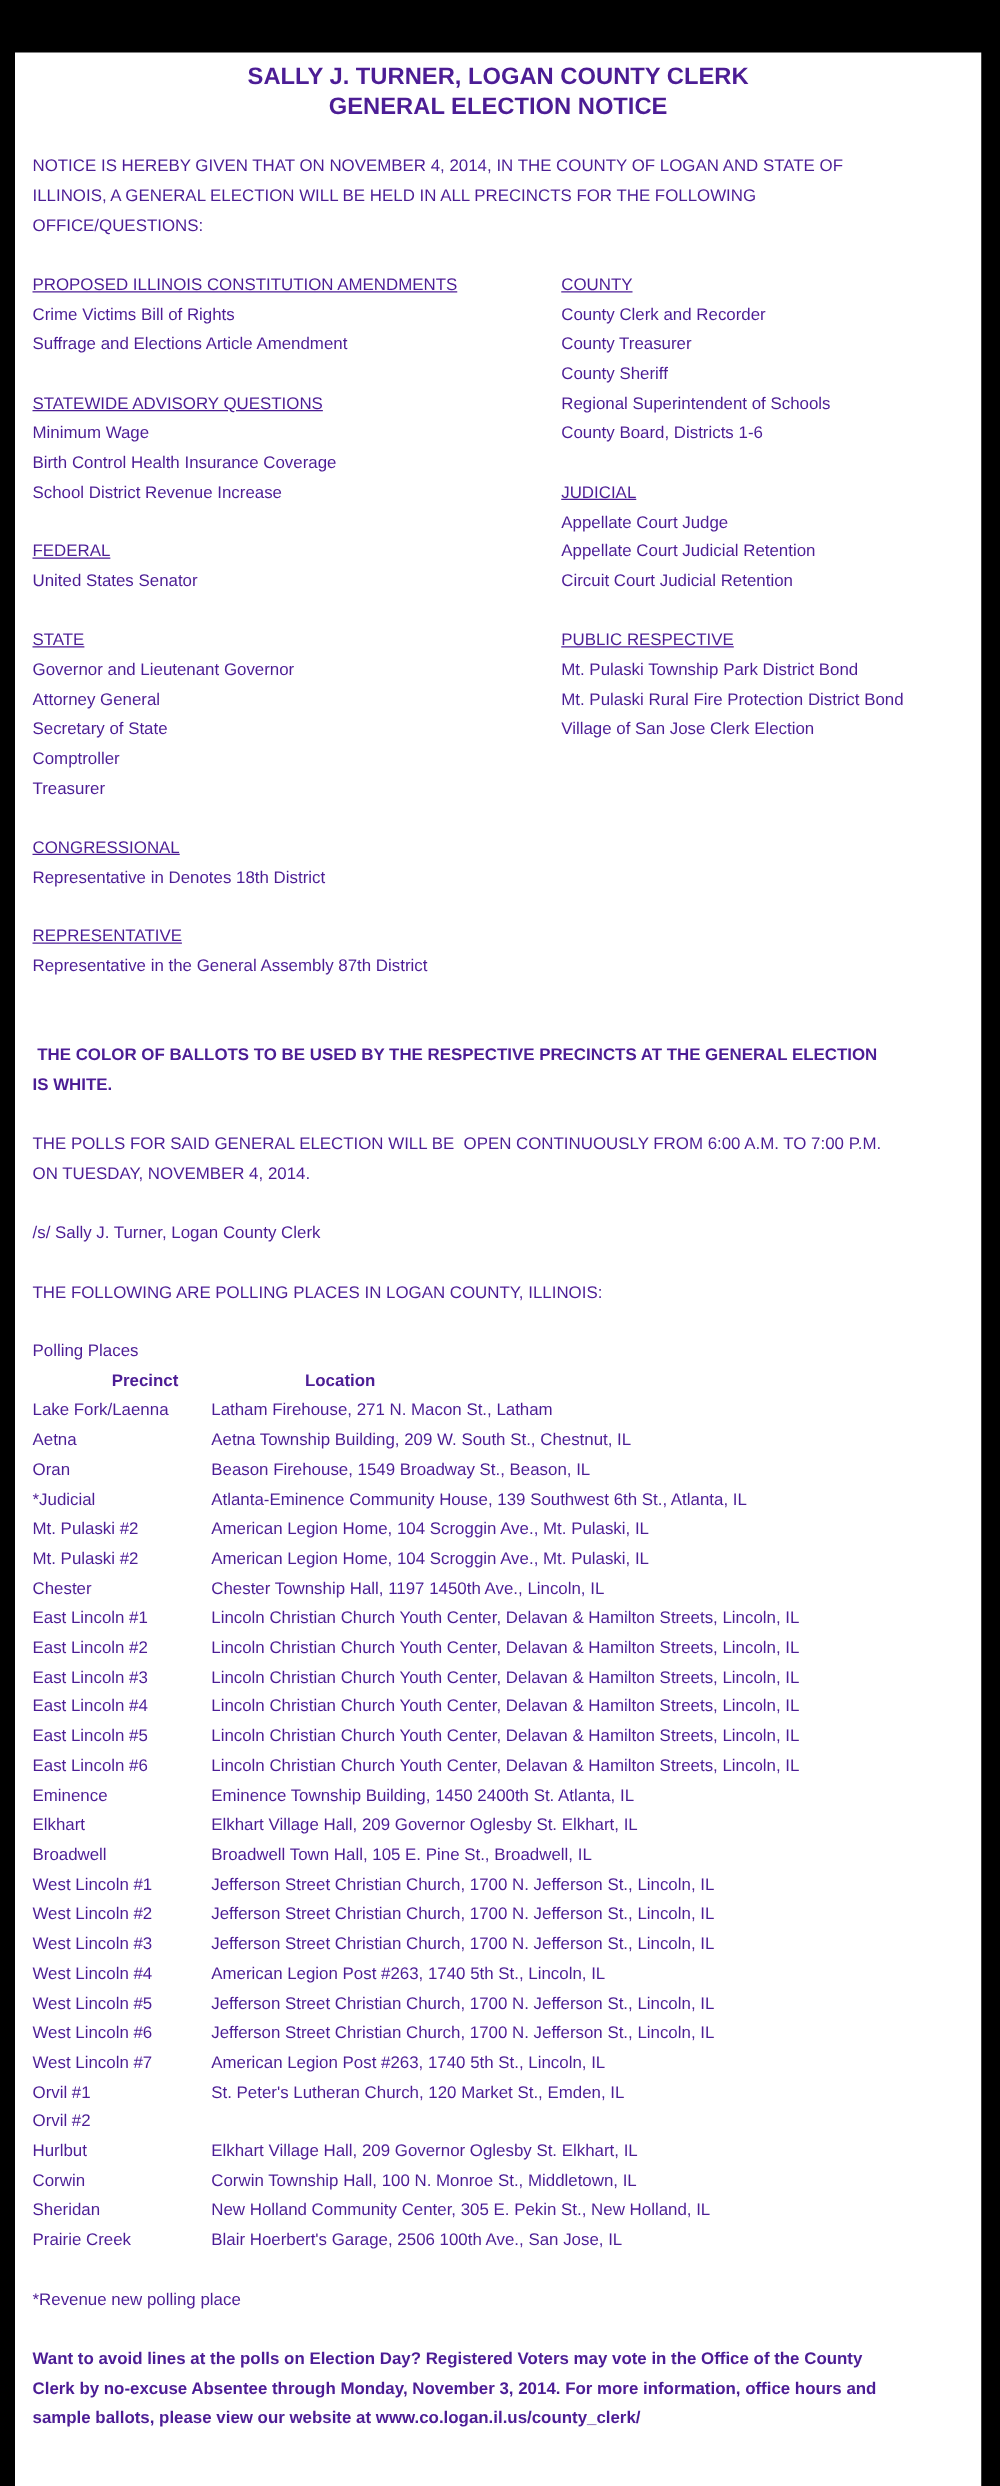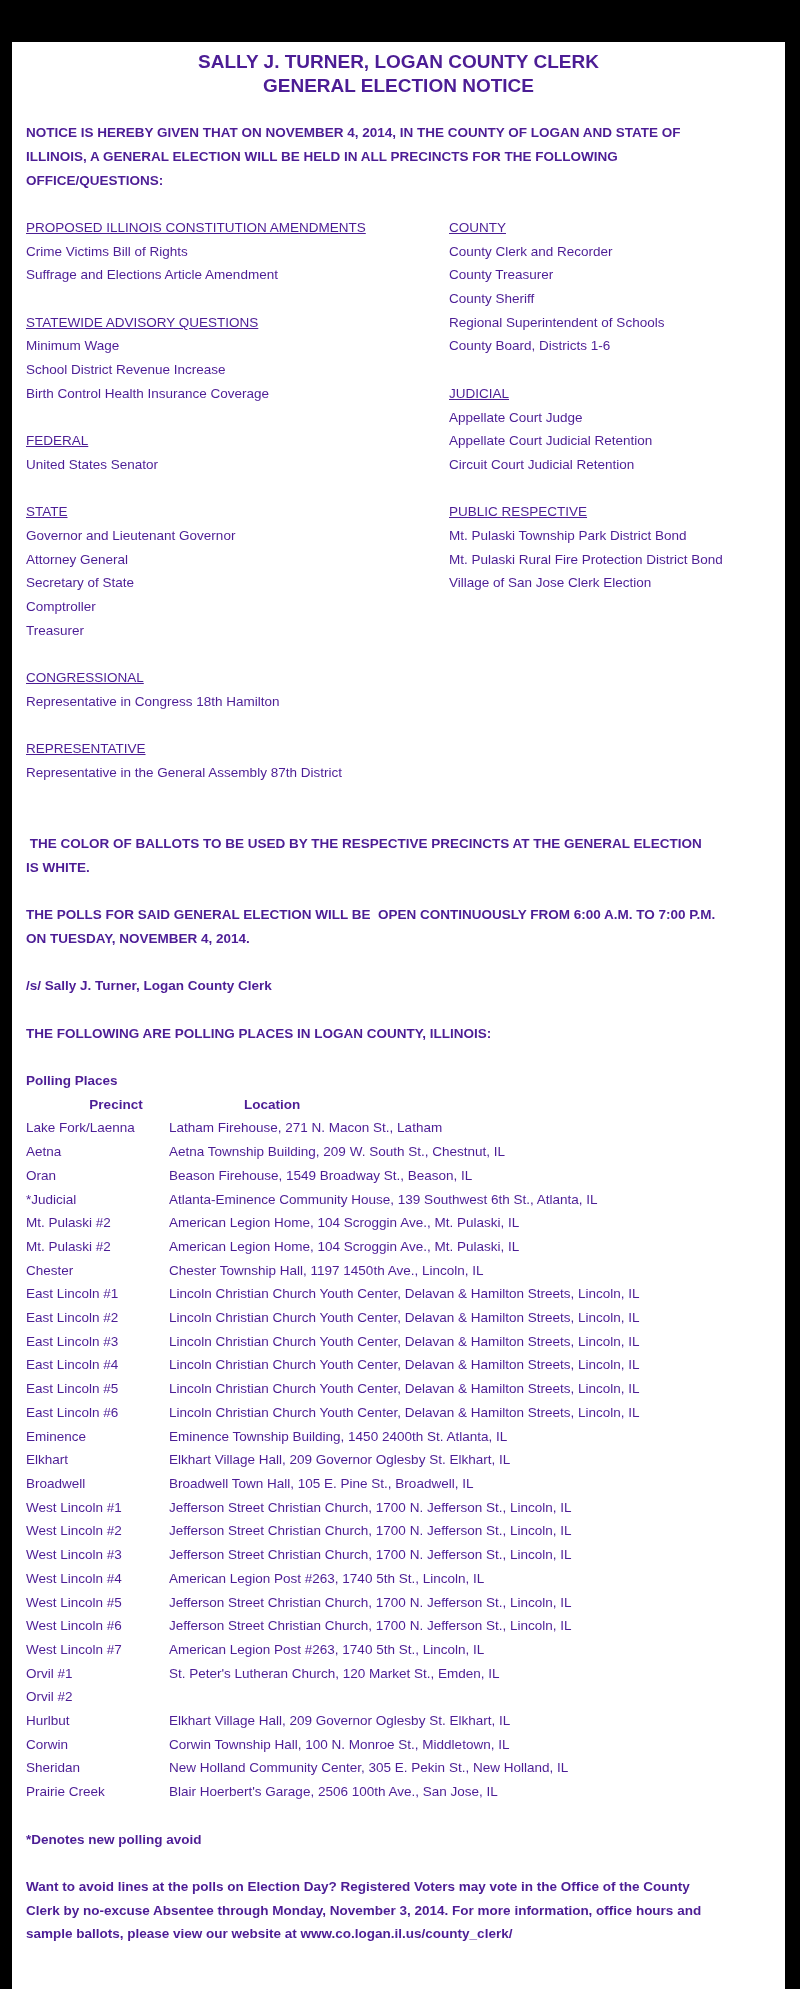--- a/index.html
+++ b/index.html
@@ -20,21 +20,21 @@
     line-height:23.7px;
     color:#4c1d95;
     margin-top:30px;
   }
   .title{
     text-align:center;
     font-weight:bold;
     font-size:19px;
     line-height:23.7px;
   }
-  p.para{margin:23.7px 0 0 0;font-weight:bold;}
+  p.para{margin:23.7px 0 0 0;}
   .pre{white-space:pre-wrap;}
   .bold{font-weight:bold;}
   .gap2{margin-top:47.4px !important;}
   .cols{display:flex;margin-top:23.7px;}
   .col-left{width:423px;flex:none;}
   .col-right{flex:1;min-width:0;}
   .section{margin-top:23.7px;}
   .section:first-child{margin-top:0;}
   .sec-heading{text-decoration:underline;}
   .table{margin-top:0;}
@@ -62,38 +62,38 @@
     <div class="cols">
       <div class="col-left" id="col-left">
           <div class="section">
             <div class="sec-heading">PROPOSED ILLINOIS CONSTITUTION AMENDMENTS</div>
             <div>Crime Victims Bill of Rights</div>
             <div>Suffrage and Elections Article Amendment</div>
           </div>
           <div class="section">
             <div class="sec-heading">STATEWIDE ADVISORY QUESTIONS</div>
             <div>Minimum Wage</div>
+            <div>Birth Control Health Insurance Coverage</div>
             <div>School District Revenue Increase</div>
-            <div>Birth Control Health Insurance Coverage</div>
           </div>
           <div class="section">
             <div class="sec-heading">FEDERAL</div>
             <div>United States Senator</div>
           </div>
           <div class="section">
             <div class="sec-heading">STATE</div>
             <div>Governor and Lieutenant Governor</div>
             <div>Attorney General</div>
             <div>Secretary of State</div>
             <div>Comptroller</div>
             <div>Treasurer</div>
           </div>
           <div class="section">
             <div class="sec-heading">CONGRESSIONAL</div>
-            <div>Representative in Congress 18th Hamilton</div>
+            <div>Representative in Denotes 18th District</div>
           </div>
           <div class="section">
             <div class="sec-heading">REPRESENTATIVE</div>
             <div>Representative in the General Assembly 87th District</div>
           </div>
         </div>
       <div class="col-right" id="col-right">
           <div class="section">
             <div class="sec-heading">COUNTY</div>
             <div>County Clerk and Recorder</div>
@@ -246,20 +246,20 @@
             <div class="tc-precinct">Sheridan</div>
             <div class="tc-location">New Holland Community Center, 305 E. Pekin St., New Holland, IL</div>
           </div>
           <div class="trow">
             <div class="tc-precinct">Prairie Creek</div>
             <div class="tc-location">Blair Hoerbert's Garage, 2506 100th Ave., San Jose, IL</div>
           </div>
         </div>
     </div>
 
-    <p class="para">*Denotes new polling avoid</p>
+    <p class="para">*Revenue new polling place</p>
 
     <p class="para pre bold">Want to avoid lines at the polls on Election Day? Registered Voters may vote in the Office of the County
 Clerk by no-excuse Absentee through Monday, November 3, 2014. For more information, office hours and
 sample ballots, please view our website at www.co.logan.il.us/county_clerk/</p>
 
   </div>
 </div>
 
 </body></html>

